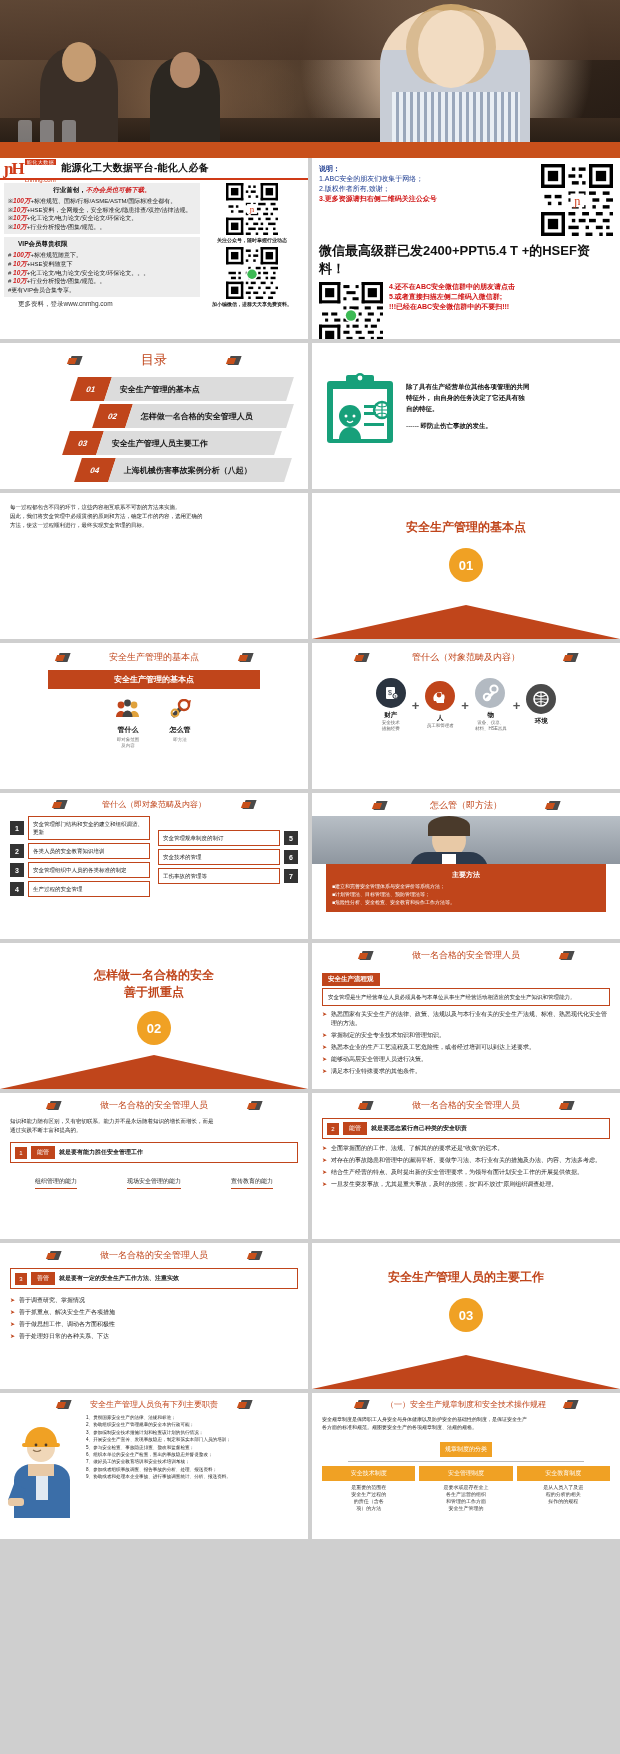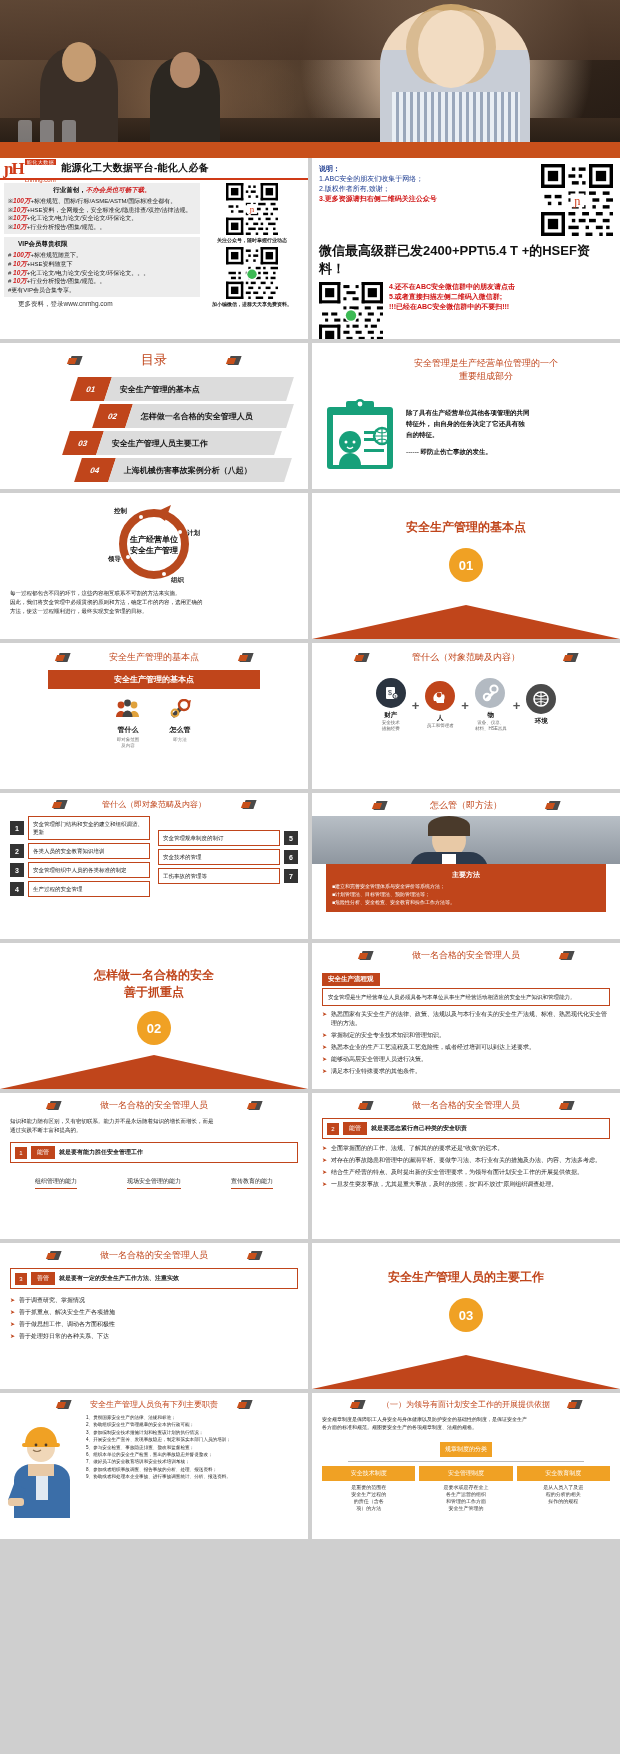--- a/index.html
+++ b/index.html
@@ -465,24 +465,20 @@
           <div class="tocRow" style="margin-left:60px">
             <div class="tocNum">04</div>
             <div class="tocBar" style="width:176px">
                 <span>上海机械伤害事故案例分析（八起）</span>
               </div>
           </div>
         </div>
       </div>
 
       <div class="slide" style="padding:14px 12px;">
-        <div class="sTitle" style="font-size:9px;line-height:13px;margin-left:40px">
-          <div>安全管理是生产经营单位管理的一个</div>
-          <div>重要组成部分</div>
-        </div>
         <div style="display:flex;gap:10px;margin-top:14px;align-items:flex-start">
           <svg width="72" height="74" viewBox="0 0 72 74">
             <rect x="3" y="10" width="66" height="62" rx="3" fill="#17a07a"></rect>
             <rect x="9" y="18" width="54" height="50" fill="#fff"></rect>
             <rect x="22" y="4" width="28" height="12" rx="2" fill="#17a07a"></rect>
             <circle cx="36" cy="7" r="5" fill="#17a07a"></circle>
               <circle cx="36" cy="7" r="2.4" fill="#fff"></circle>
             <circle cx="26" cy="45" r="11" fill="#17a07a"></circle>
             <path d="M15 68c0-7 5-12 11-12s11 5 11 12z" fill="#17a07a"></path>
             <circle cx="22" cy="45" r="1.5" fill="#fff"></circle>
@@ -499,36 +495,20 @@
             <div>特征外， 由自身的任务决定了它还具有独</div>
             <div>自的特征。</div>
             <div style="margin-top:6px">------ 即防止伤亡事故的发生。</div>
           </div>
         </div>
       </div>
     </div>
 
     <div class="row r-norm">
       <div class="slide" style="padding:6px 10px;">
-        <div style="display:flex;justify-content:center">
-          <svg width="150" height="86" viewBox="0 0 150 86">
-            <circle cx="75" cy="45" r="31" fill="none" stroke="#b8491e" stroke-width="8"></circle>
-            <path d="M75 14 L92 6 L86 22 Z" fill="#b8491e"></path>
-            <circle cx="62" cy="18" r="2" fill="#fff"></circle>
-            <circle cx="101" cy="33" r="2" fill="#fff"></circle>
-            <circle cx="85" cy="75" r="2" fill="#fff"></circle>
-            <circle cx="49" cy="58" r="2" fill="#fff"></circle>
-            <text x="48" y="14" font-size="6.5" fill="#222" text-anchor="end" font-family="Liberation Sans, sans-serif" font-weight="bold">控制</text>
-            <text x="108" y="36" font-size="6.5" fill="#222" font-family="Liberation Sans, sans-serif" font-weight="bold">计划</text>
-            <text x="92" y="83" font-size="6.5" fill="#222" font-family="Liberation Sans, sans-serif" font-weight="bold">组织</text>
-            <text x="42" y="62" font-size="6.5" fill="#222" text-anchor="end" font-family="Liberation Sans, sans-serif" font-weight="bold">领导</text>
-            <text x="75" y="43" font-size="8" fill="#111" text-anchor="middle" font-family="Liberation Sans, sans-serif" font-weight="bold">生产经营单位</text>
-            <text x="75" y="54" font-size="8" fill="#111" text-anchor="middle" font-family="Liberation Sans, sans-serif" font-weight="bold">安全生产管理</text>
-          </svg>
-        </div>
         <div style="font-size:5.5px;color:#222;line-height:9px;margin-top:4px">
           <div>每一过程都包含不同的环节，这些内容相互联系不可割的方法来实施。</div>
           <div>因此，我们将安全管理中必须贯彻的原则和方法，确定工作的内容，选用正确的</div>
           <div>方法，使这一过程顺利进行，最终实现安全管理的目标。</div>
         </div>
       </div>
 
       <div class="slide" style="display:flex;flex-direction:column;align-items:center;justify-content:flex-start;padding-top:26px">
         <div class="secTitle">安全生产管理的基本点</div>
         <div class="circleNum" style="margin-top:12px">01</div>
@@ -873,21 +853,21 @@
             <div>7、做好员工的安全教育培训和安全技术培训考核；</div>
             <div>8、参加或者组织事故调查、报告事故的分析、处理、报送资料；</div>
             <div>9、协助或者和处理本企业事故、进行事故调查统计、分析、报送资料。</div>
           </div>
         </div>
       </div>
 
       <div class="slide" style="padding:6px 10px">
         <div class="marks" style="gap:18px">
           <span class="mark"></span>
-          <span class="sTitle" style="font-size:8px">（一）为领导有面计划安全工作的开展提供依据</span>
+          <span class="sTitle" style="font-size:8px">（一）安全生产规章制度和安全技术操作规程</span>
           <span class="mark"></span>
         </div>
         <div style="font-size:5px;color:#222;line-height:8px;margin-top:5px">
           <div>安全规章制度是保障职工人身安全与身体健康以及防护安全的基础性的制度，是保证安全生产</div>
           <div>各方面的标准和规范。规图要安全生产的各项规章制度、法规的规格。</div>
         </div>
         <div style="text-align:center;margin-top:6px">
           <span class="flowBox" style="display:inline-block">规章制度的分类</span>
         </div>
         <div class="connLine" style="margin:4px 26px 0"></div>

